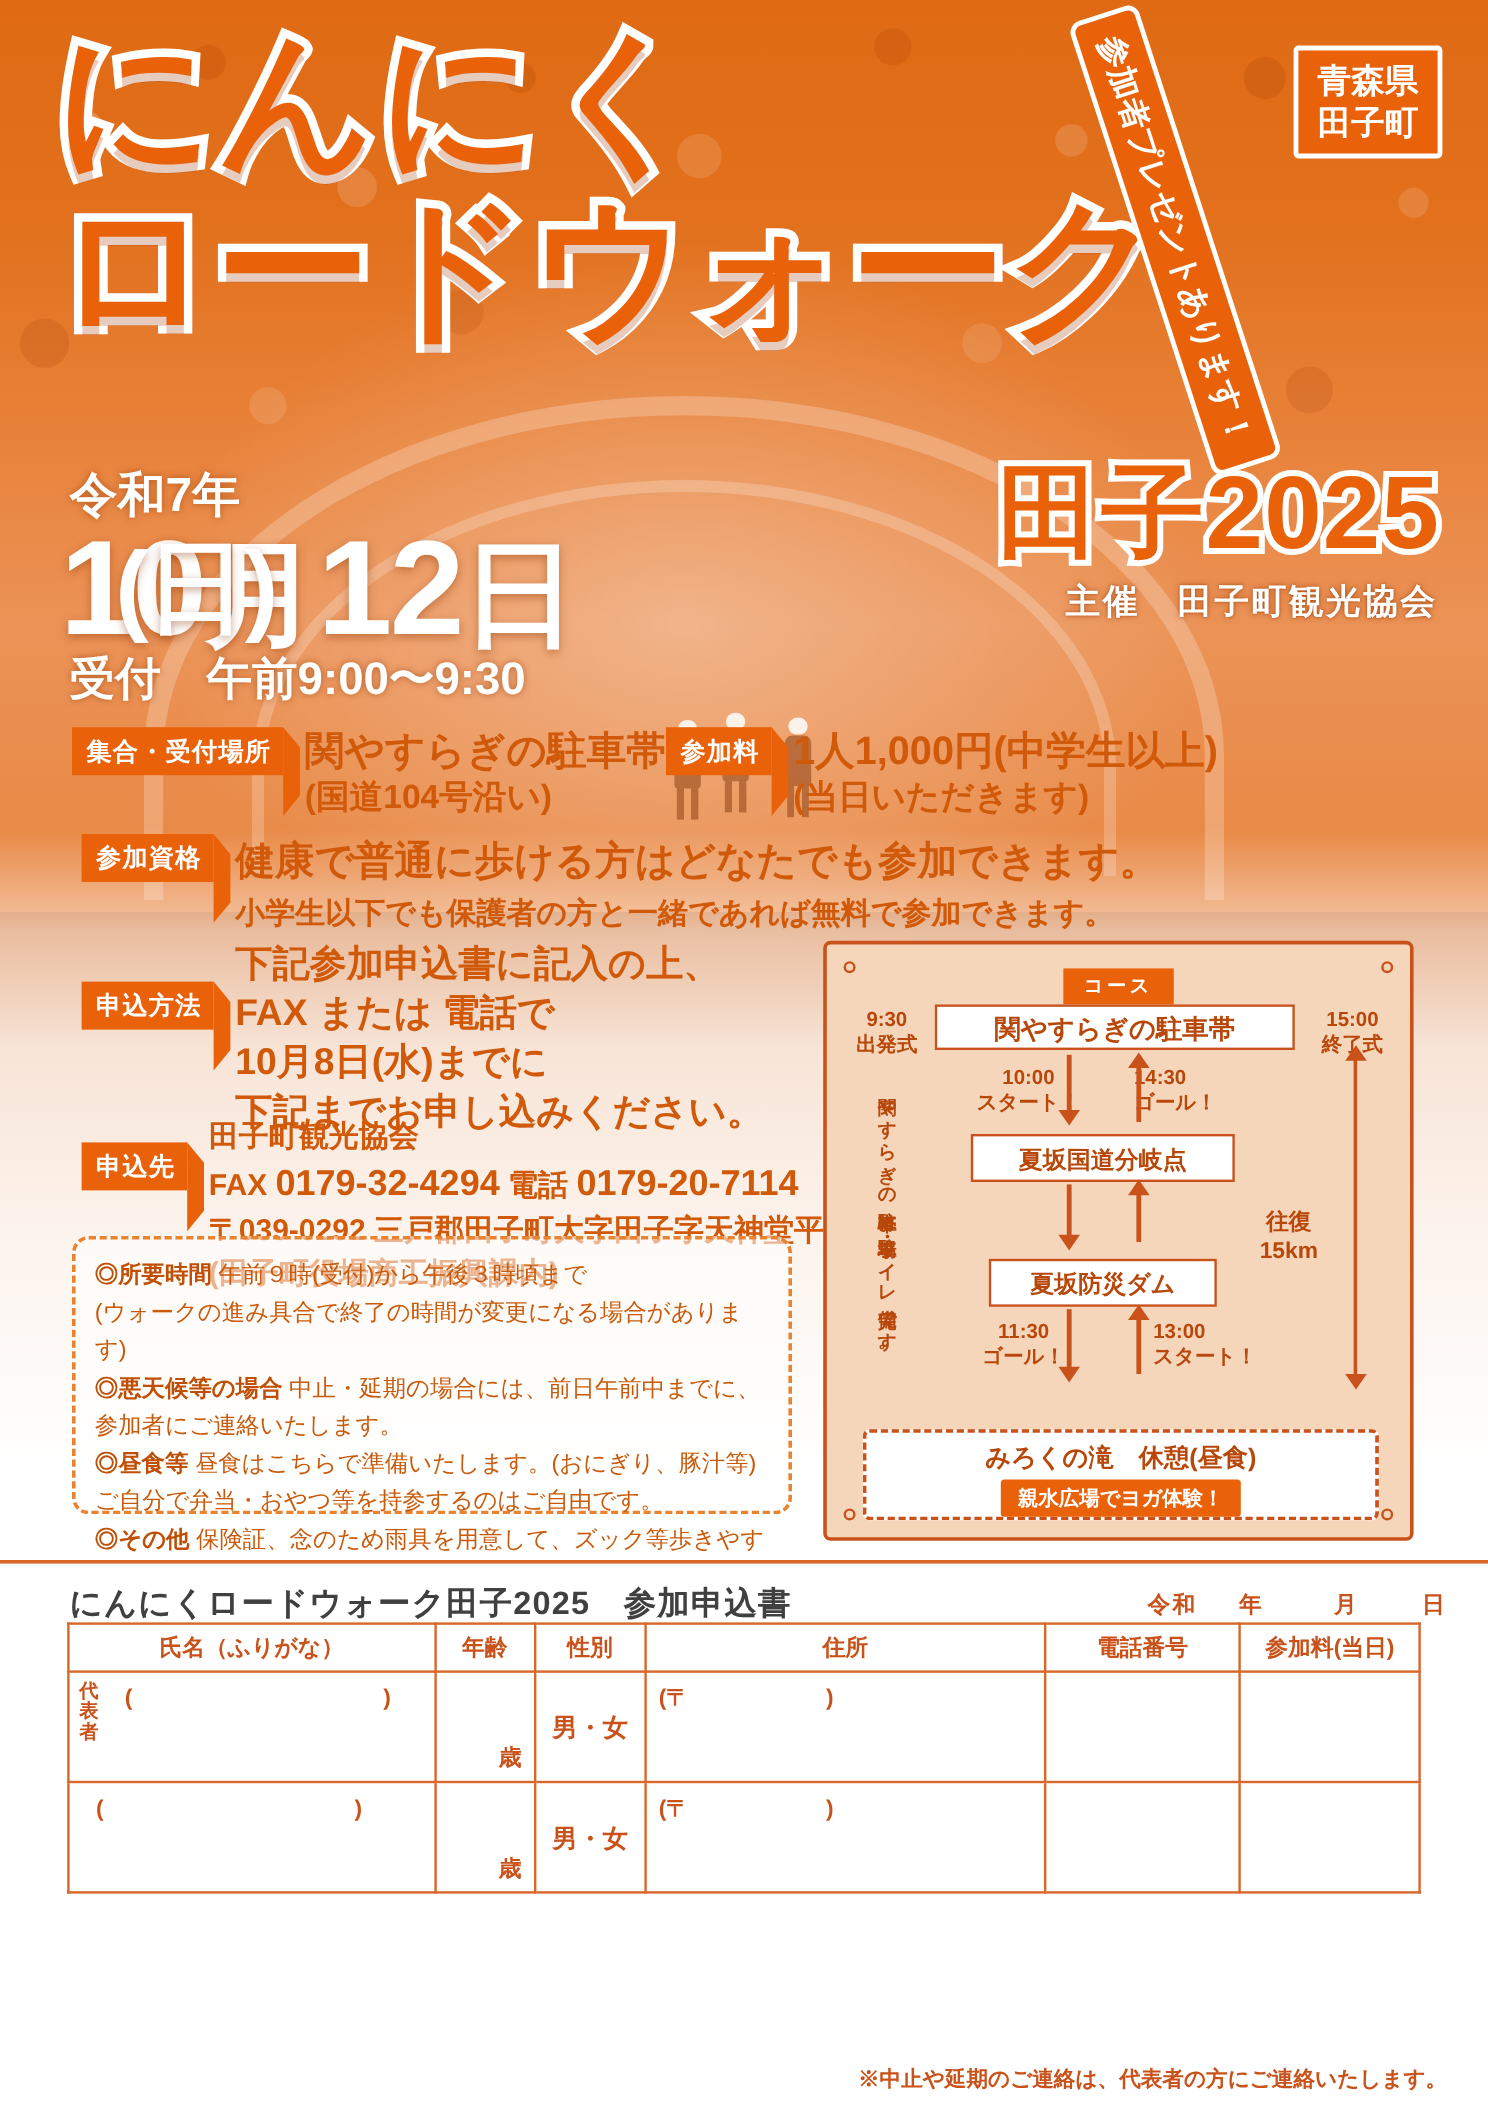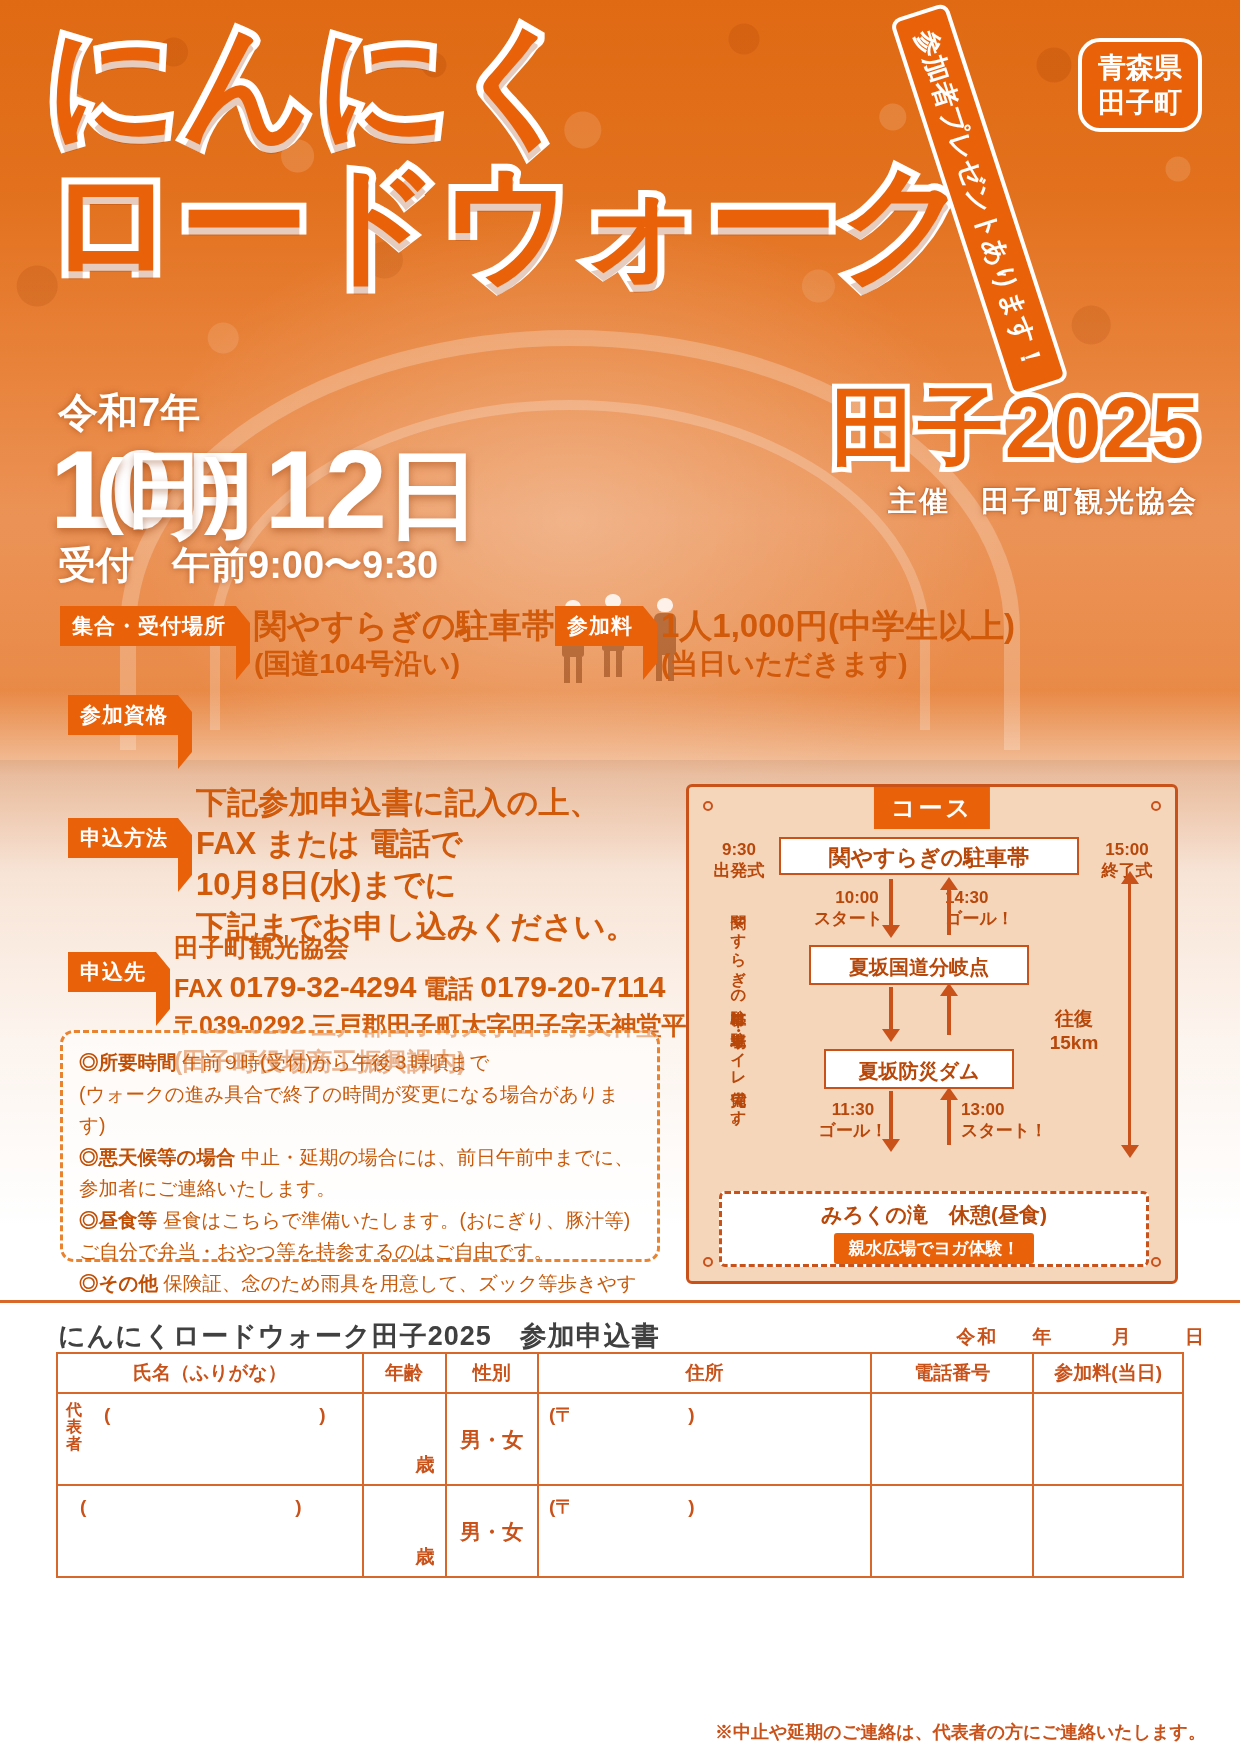--- a/index.html
+++ b/index.html
@@ -95,21 +95,21 @@
   .host {
     position:absolute; right:42px; top:482px;
     font-size:29px; font-weight:bold; color:#ffffff;
     text-shadow:0 0 6px rgba(160,60,0,.55), 0 0 2px rgba(160,60,0,.8);
     letter-spacing:2px;
   }
 
   
   .pref-badge {
     position:absolute; right:38px; top:38px;
-    background:#e9620a; color:#fff; border:4px solid #fff; border-radius:22px;
+    background:#e9620a; color:#fff; border:4px solid #fff; border-radius:4px;
     padding:8px 16px; font-size:28px; font-weight:bold; line-height:1.25; text-align:center;
   }
   .gift-badge {
     position:absolute; right:62px; top:170px;
     transform:rotate(72deg); transform-origin:center;
     background:#e9620a; color:#fff; border:4px solid #fff; border-radius:10px;
     padding:8px 16px; font-size:27px; font-weight:bold; white-space:nowrap;
     writing-mode:horizontal-tb;
   }
 
@@ -168,22 +168,22 @@
   .notes b { color:#c04f05; }
 
   
   .course {
     position:absolute; left:686px; top:784px; width:492px; height:500px;
     background:#f6d6bb; border:3px solid #c9521a; border-radius:6px;
   }
   .course .hole { position:absolute; width:10px; height:10px; border-radius:50%;
                   background:#f6d6bb; border:2px solid #c9521a; }
   .course-title {
-    position:absolute; left:50%; top:0; transform:translateX(-50%);
-    background:#e9620a; color:#fff; font-weight:bold; font-size:24px;
+    position:absolute; left:50%; top:20px; transform:translateX(-50%);
+    background:#e9620a; color:#fff; font-weight:bold; font-size:16px;
     padding:5px 17px; letter-spacing:3px;
   }
   .cbox {
     position:absolute; background:#fff; border:2px solid #c9521a;
     color:#b8470a; font-weight:bold; text-align:center;
   }
   .ctime { position:absolute; color:#b8470a; font-weight:bold; font-size:17px; line-height:1.25; text-align:center; }
   .vline { position:absolute; background:#c9521a; width:4px; }
   .vline.thin { width:3px; }
   .tri-down { position:absolute; width:0;height:0;border-left:9px solid transparent;border-right:9px solid transparent;border-top:13px solid #c9521a; }
@@ -296,20 +296,24 @@
     <div class="rowtxt">
       <div>1人1,000円(中学生以上)</div>
       <div class="sub">(当日いただきます)</div>
     </div>
   </div>
 
   <div class="row" id="row-elig">
     <div class="tagwrap">
       <span class="tag">参加資格</span>
     </div>
+    <div class="rowtxt">
+      <span class="l1">健康で普通に歩ける方はどなたでも参加できます。</span>
+      <span class="l2">小学生以下でも保護者の方と一緒であれば無料で参加できます。</span>
+    </div>
   </div>
 
   <div class="row" id="row-apply">
     <div class="tagwrap">
       <span class="tag">申込方法</span>
     </div>
     <div class="rowtxt">
       <div>下記参加申込書に記入の上、</div>
       <div>FAX または 電話で</div>
       <div>10月8日(水)までに</div>

